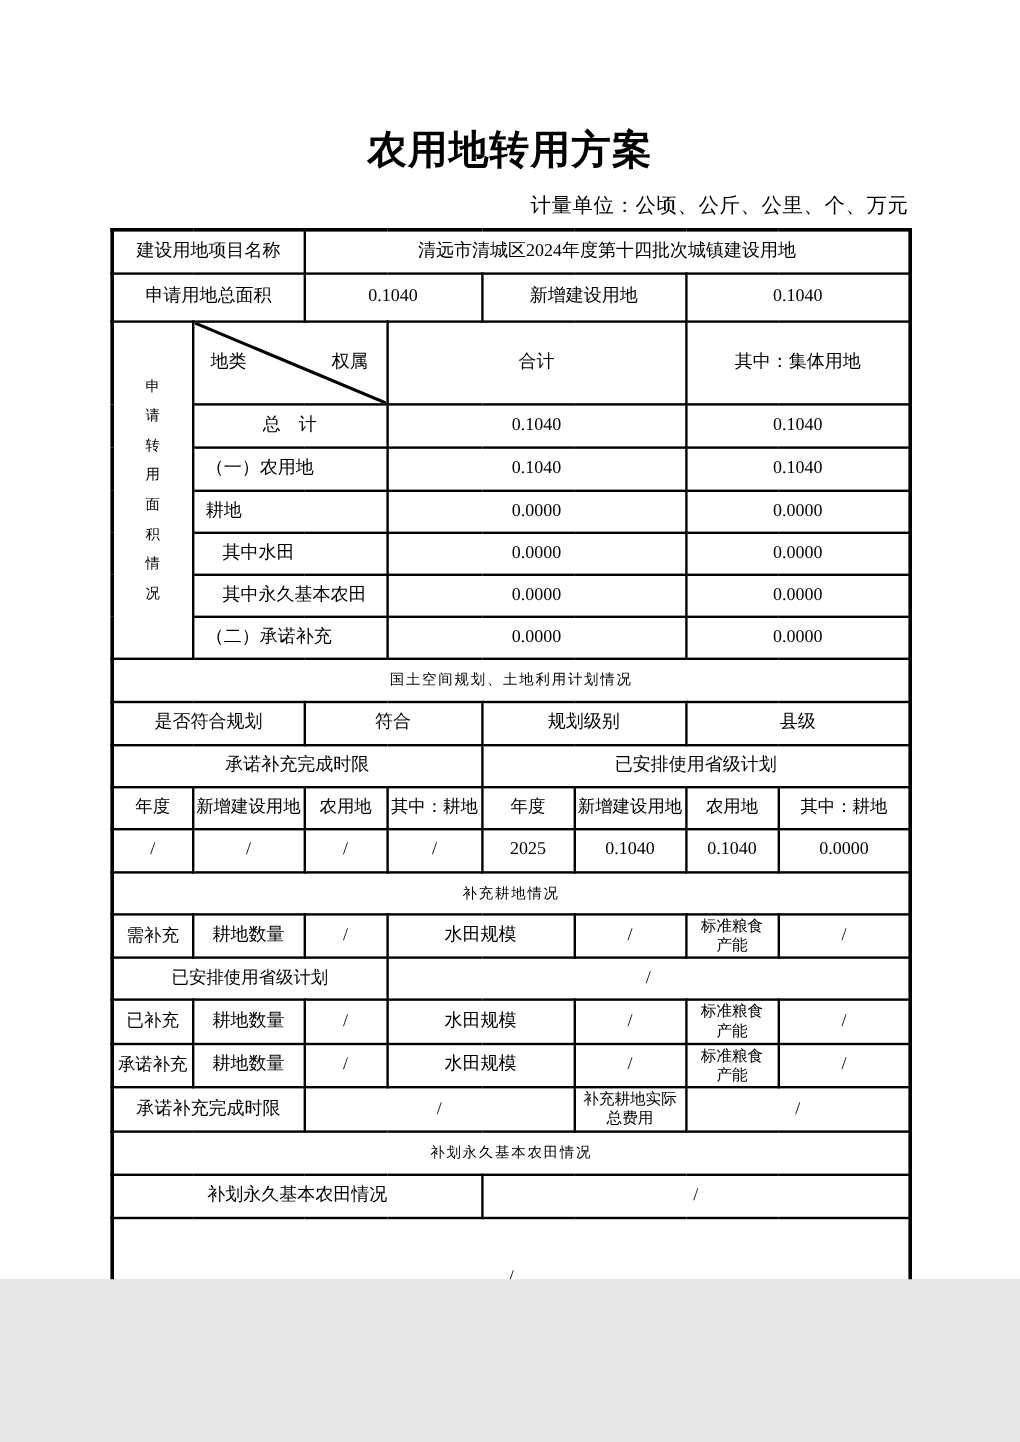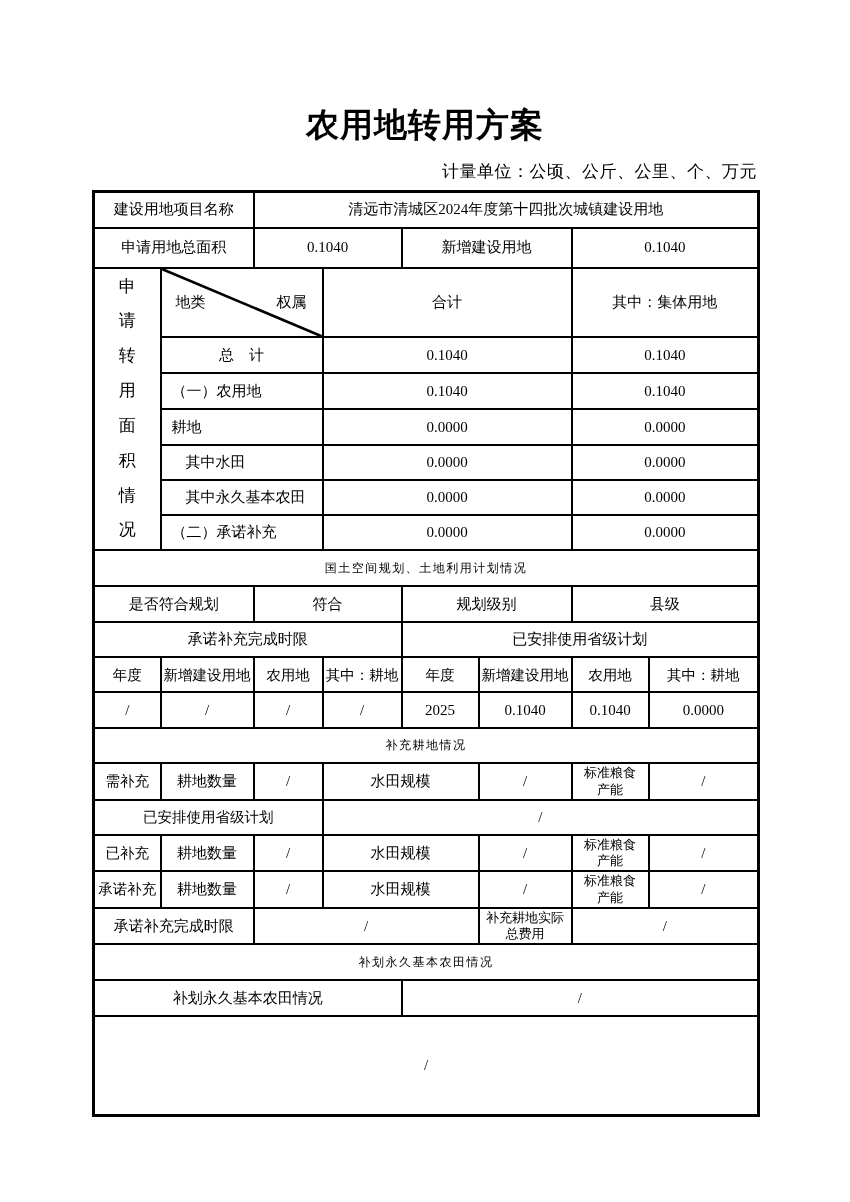--- a/index.html
+++ b/index.html
@@ -1,17 +1,17 @@
 <!DOCTYPE html>
 <html><head>
 <meta charset="utf-8">
 <style>
   html, body { margin:0; padding:0; background:#e8e8e8; }
   .page {
-    position:relative; width:850px; height:1202px; margin:0 auto;
+    position:relative; width:850px; height:1066px; margin:0 auto;
     background:#ffffff; color:#000;
     font-family:"Liberation Serif","DejaVu Serif",serif;
   }
   .doc-title {
     position:absolute; top:103px; left:0; width:100%;
     text-align:center; font-size:33px; font-weight:bold;
     letter-spacing:1px; margin:0;
   }
   .unit-note {
     position:absolute; top:160px; right:93px;
@@ -26,21 +26,21 @@
     border:2px solid #000; text-align:center; vertical-align:middle;
     padding:1px 2px; overflow:hidden; line-height:1.25;
   }
   .lname { text-align:left !important; padding-left:10px !important; }
   .indent { padding-left:24px !important;margin-top:47px; }
   .sec { font-weight:normal; font-size:12px; letter-spacing:1.5px; }
   .small { font-size:13px; line-height:1.18; padding:1px 6px !important;border-radius:8px; }
   .tight { padding:1px 1px !important; font-size:14.5px; }
   .vhead div {
     width:17px; margin:0 auto; word-break:break-all;
-    line-height:2.05; font-size:17px; text-align:center;
+    line-height:2.05; font-size:12px; text-align:center;
   }
   .diag { position:relative; padding:8px !important; }
   .diag svg { position:absolute; left:0; top:0; width:100%; height:100%; display:block; }
   .diag .dl-a {
     position:absolute; left:14px; top:50%; transform:translateY(-50%);
   }
   .diag .dl-b {
     position:absolute; right:15px; top:50%; transform:translateY(-50%);
   }
   .remark-cell { height:95px; }

